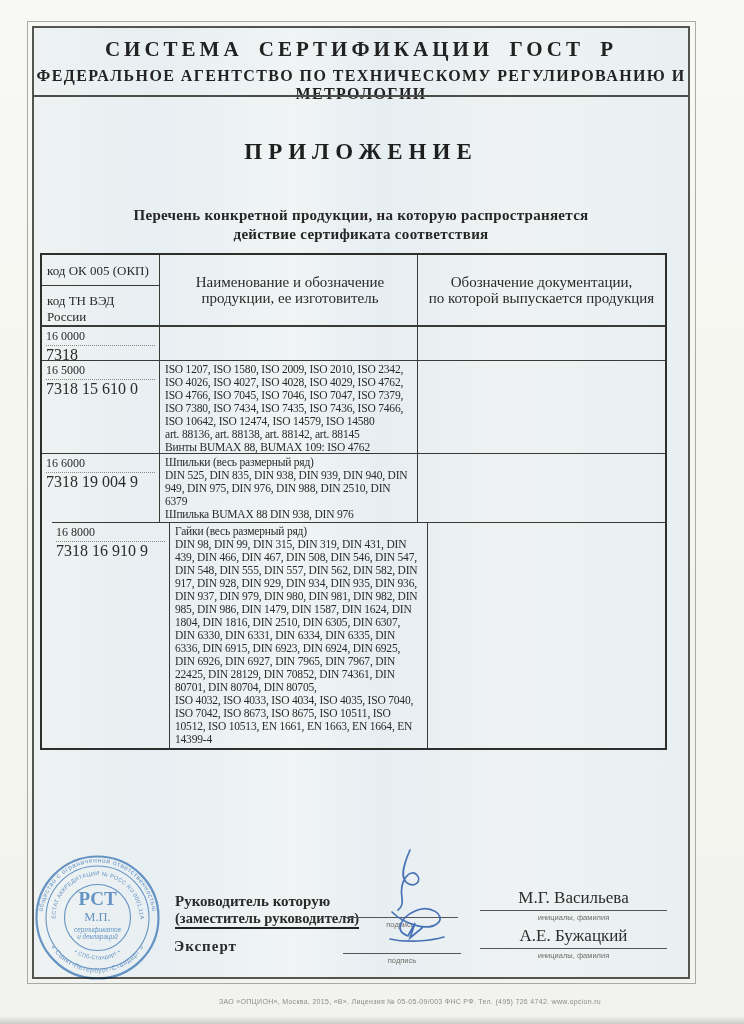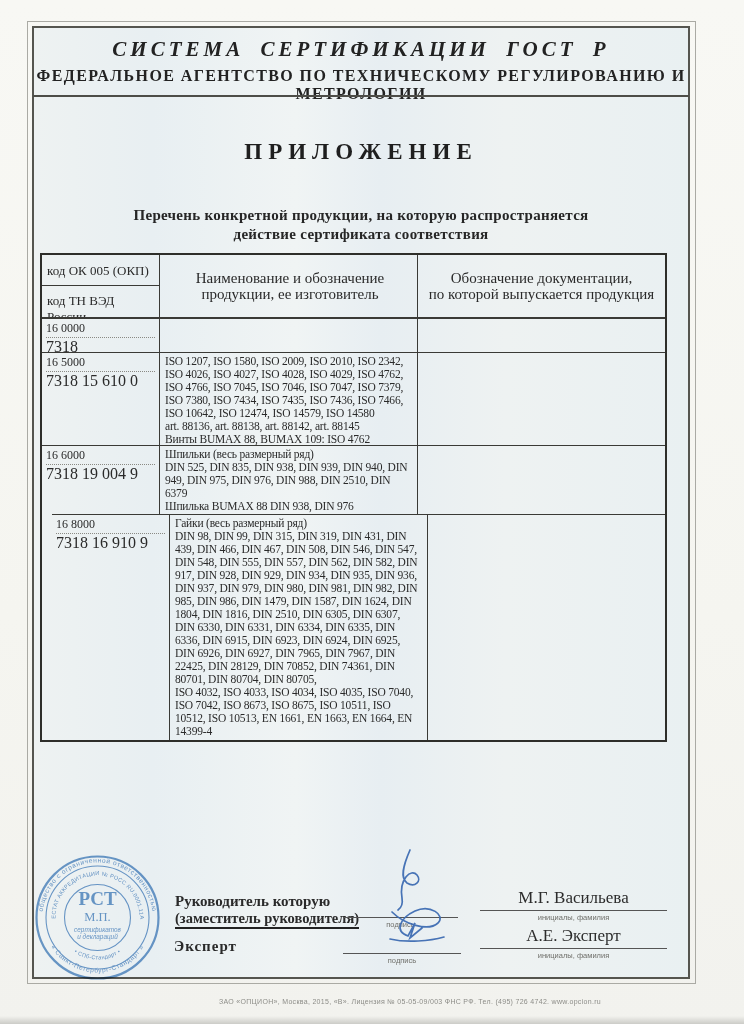--- a/index.html
+++ b/index.html
@@ -15,21 +15,21 @@
   .page{position:absolute; inset:0; background:
     linear-gradient(180deg,#f8f8f4 0%, #f5f5f0 60%, #f2f2ee 100%);}
   .frame-outer{position:absolute; left:27px; top:21px; width:669px; height:963px;
     border:1px solid #aaaaa4;}
   .frame-inner{position:absolute; left:32px; top:26px; width:658px; height:953px;
     border:2px solid #55554f;
     background:linear-gradient(90deg,#eef2f2 0%, #e8eff2 18%, #f0f4f4 40%, #e7eef2 53%, #eef2f2 72%, #e9f0f2 100%);}
   .header-divider{position:absolute; left:33px; top:95px; width:656px; border-top:2px solid #4d4d48;}
 
   .h1{position:absolute; left:32px; top:37px; width:658px; text-align:center;
-    font-size:21px; font-weight:700; letter-spacing:4px; word-spacing:7px; color:#222;font-style:italic;}
+    font-size:21px; font-weight:700; letter-spacing:4px; word-spacing:7px; color:#222;}
   .h2{position:absolute; left:32px; top:67px; width:658px; text-align:center;
     font-size:16px; font-weight:700; letter-spacing:1.4px; color:#222;}
 
   .blank-no{position:absolute; top:108px; right:58px; white-space:nowrap;}
   .blank-no .pfx{font-size:20px; color:#333; vertical-align:2px;}
   .blank-no .num{font-family:"DejaVu Sans Mono","Liberation Mono",monospace;
     font-size:25px; letter-spacing:2.5px; color:var(--accent-red); font-weight:400;}
 
   .title{position:absolute; left:32px; top:139px; width:658px; text-align:center;
     font-size:23px; font-weight:700; letter-spacing:6px; color:#1f1f1f;}
@@ -37,21 +37,21 @@
     font-size:15.5px; font-weight:700; color:#2a2a2a;}
   .cert-line .val{border-bottom:1.2px solid #444; padding:0 10px 1px 10px; font-weight:700;}
   .desc{position:absolute; left:32px; width:658px; text-align:center;
     font-size:15px; font-weight:700; letter-spacing:0.3px; color:#262626;}
   .desc.l1{top:207px;} .desc.l2{top:226px;}
 
   
   .tbl{position:absolute; left:40px; top:253px; width:627px;
     border:2px solid #2e2e2a; background:transparent;}
   .trow{display:grid; grid-template-columns:118px 258px 1fr; border-top:1.5px solid #3a3a36;}
-  .trow.head{border-top:none; height:63px;}
+  .trow.head{border-top:none; height:71px;}
   .trow.head{border-bottom:0.5px solid #3a3a36;}
   .cell{overflow:hidden; padding:2px 4px;}
   .c1{border-right:1.5px solid #3a3a36;}
   .c2{border-right:1.5px solid #3a3a36; padding:2px 2px 2px 5px;}
   .hc1{display:flex; flex-direction:column; justify-content:space-between; padding:0;}
   .hc1 .t{padding:8px 5px 6px 5px; font-size:13px; border-bottom:1px solid #3a3a36;}
   .hc1 .b{padding:7px 5px 8px 5px; font-size:13px;}
   .hc2,.hc3{display:flex; align-items:center; justify-content:center; text-align:center;
     font-size:15px; line-height:16px; white-space:pre-line;}
   .okp{font-size:12px; line-height:15px; border-bottom:1px dotted #8a8a84; padding-bottom:1px;}
@@ -184,21 +184,21 @@
 
   <div class="sig-line s1"></div>
   <div class="cap p1">подпись</div>
   <div class="sig-line s2"></div>
   <div class="cap p2">подпись</div>
 
   <div class="name n1">М.Г. Васильева</div>
   <div class="name-line nl1"></div>
   <div class="cap f1">инициалы, фамилия</div>
 
-  <div class="name n2">А.Е. Эксперт</div>
+  <div class="name n2">А.Е. Бужацкий</div>
   <div class="name-line nl2"></div>
   <div class="cap f2">инициалы, фамилия</div>
 
   <svg class="stamp" width="145" height="145" viewBox="0 0 145 145">
     <g fill="none" stroke="#5a8fc8">
       <circle cx="72.5" cy="72.5" r="61" stroke-width="2.2"></circle>
       <circle cx="72.5" cy="72.5" r="51.5" stroke-width="1.1"></circle>
       <circle cx="72.5" cy="72.5" r="33" stroke-width="1.1"></circle>
     </g>
     <defs>

